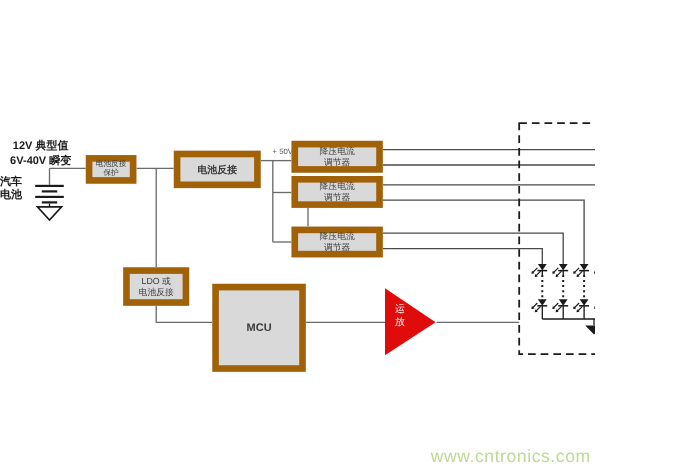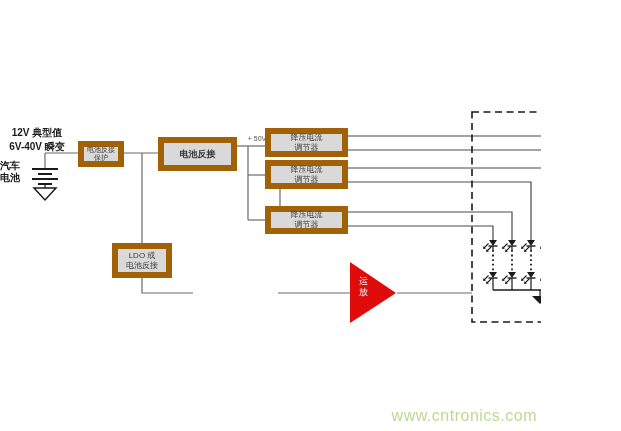--- a/index.html
+++ b/index.html
@@ -158,17 +158,20 @@
   <div class="block small" style="left:265px;top:206px;width:83px;height:28px;">
     <div>降压电流</div>
     <div>调节器</div>
   </div>
 
   <div class="block small" style="left:112px;top:243px;width:60px;height:35px;">
     <div>LDO 或</div>
     <div>电池反接</div>
   </div>
 
+  <div class="block" style="left:193px;top:258px;width:85px;height:80px;font-size:10px;font-weight:bold;">
+    <div>MCU</div>
+  </div>
 
   <div id="opamp-label">运放</div>
 
   <div id="watermark">www.cntronics.com</div>
 </div>
 
 </body></html>

